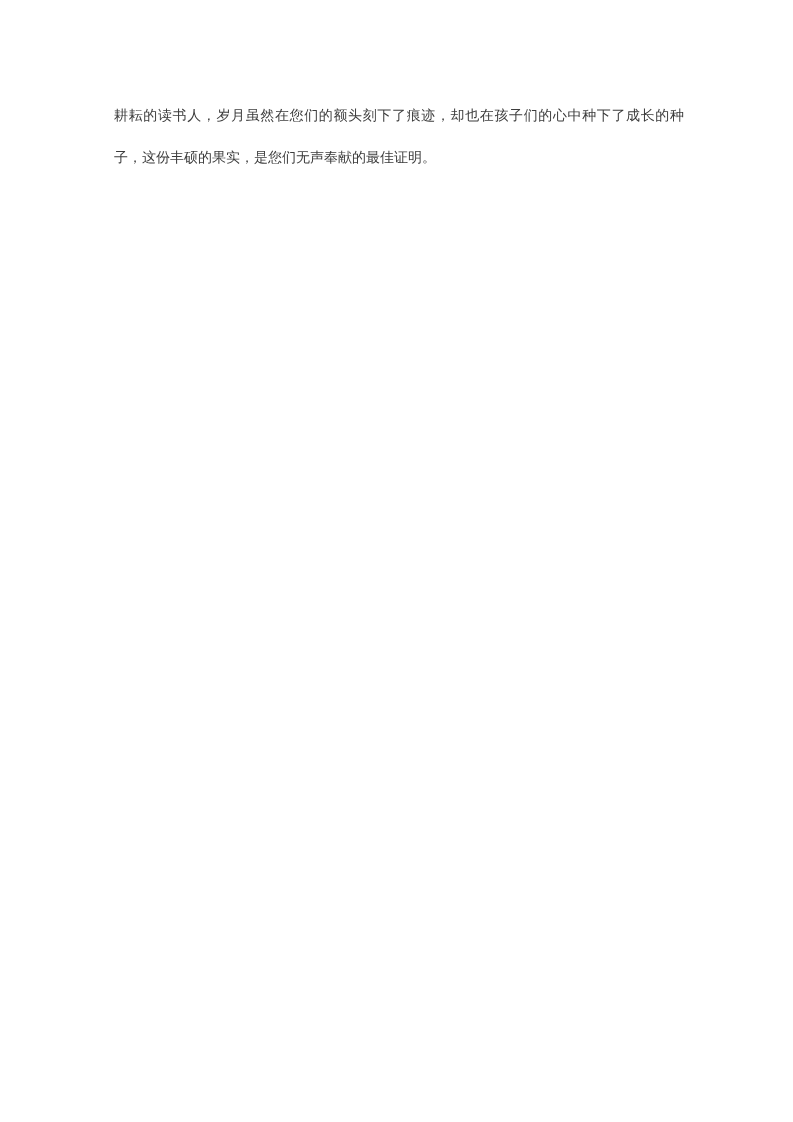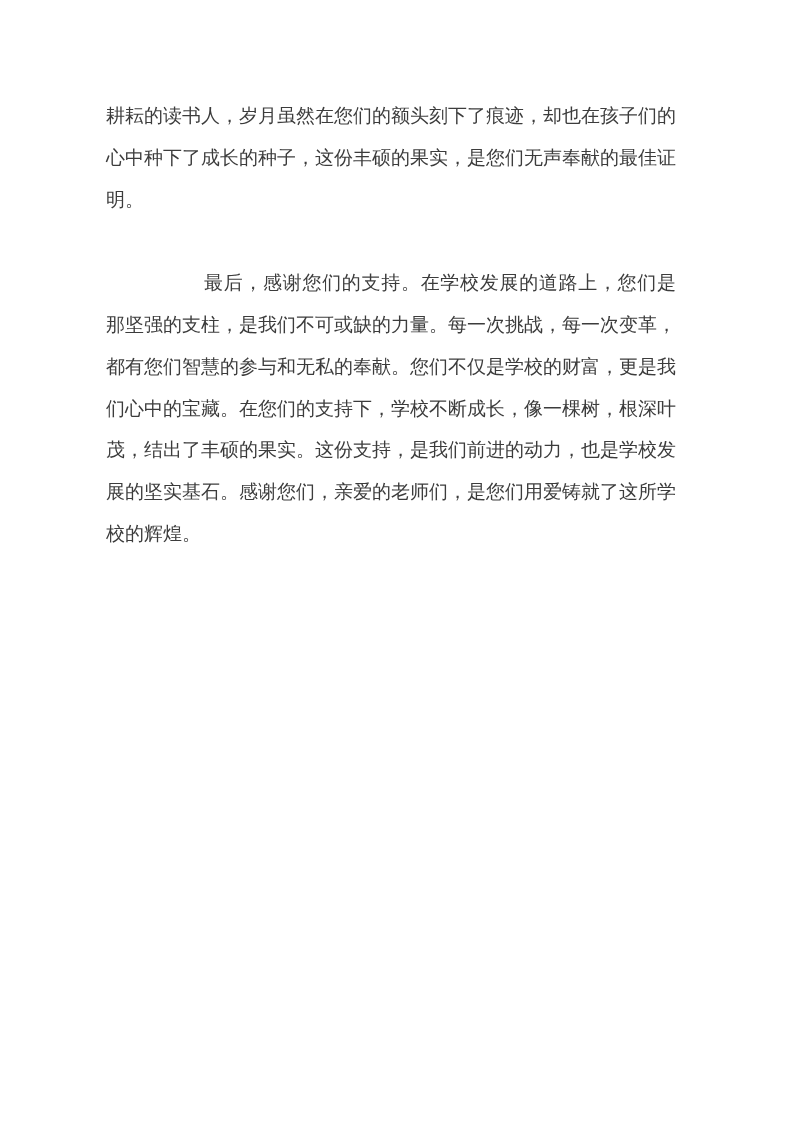--- a/index.html
+++ b/index.html
@@ -10,39 +10,38 @@
   .page {
     position: relative;
     width: 793px;
     height: 1122px;
     background: #ffffff;
     overflow: hidden;
   }
   .doc-body {
     position: absolute;
     top: 95px;
-    left: 106px;
+    left: 114px;
     width: 570px;
     font-family: "Liberation Serif", "DejaVu Serif", serif;
-    font-size: 19px;
+    font-size: 14px;
     line-height: 41.8px;
     color: #3c3c3c;
     text-align: justify;
   }
   .para {
     margin: 0 0 41.8px 0;
     padding: 0;
     word-break: normal;
     letter-spacing: 0;
   }
   .para.indent {
     text-indent: 98px;
   }
 </style>
 </head>
 <body>
 
 <div class="page" style="background: rgb(255, 255, 255);">
   <div class="doc-body" style="color: rgb(60, 60, 60);">
       <p class="para">耕耘的读书人，岁月虽然在您们的额头刻下了痕迹，却也在孩子们的心中种下了成长的种子，这份丰硕的果实，是您们无声奉献的最佳证明。</p>
-      <p class="para indent">最后，感谢您们的支持。在学校发展的道路上，您们是那坚强的支柱，是我们不可或缺的力量。每一次挑战，每一次变革，都有您们智慧的参与和无私的奉献。您们不仅是学校的财富，更是我们心中的宝藏。在您们的支持下，学校不断成长，像一棵树，根深叶茂，结出了丰硕的果实。这份支持，是我们前进的动力，也是学校发展的坚实基石。感谢您们，亲爱的老师们，是您们用爱铸就了这所学校的辉煌。</p>
     </div>
 </div>
 
 </body></html>

